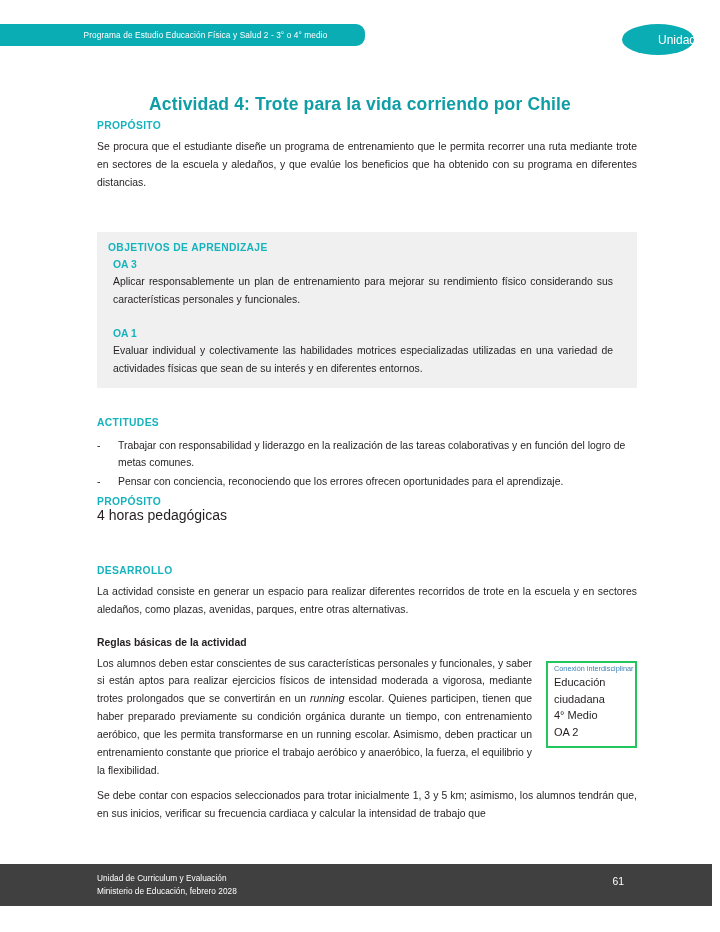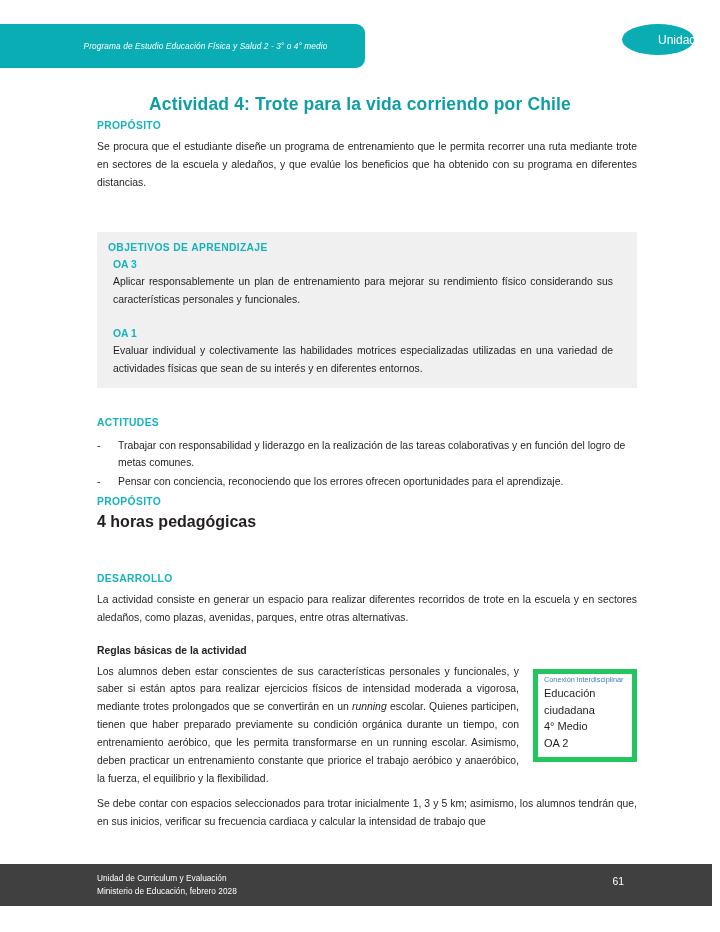--- a/index.html
+++ b/index.html
@@ -22,27 +22,26 @@
     top: 0;
     left: 0;
     width: 720px;
     height: 64px;
   }
   .header-pill {
     position: absolute;
     left: 0;
     top: 24px;
     width: 365px;
-    height: 44px;
+    height: 22px;
     background: #0aadb4;
     border-radius: 0 9px 9px 0;
     display: flex;
     align-items: center;
     justify-content: center;
-    font-style: italic;
   }
   .header-pill-text {
     color: #ffffff;
     font-size: 8.3px;
     letter-spacing: 0.1px;
     white-space: nowrap;
     padding-left: 46px;
   }
   .unit-badge {
     position: absolute;
@@ -141,38 +140,37 @@
     width: 21px;
     flex: 0 0 21px;
     color: #231f20;
   }
   .bullet-text {
     flex: 1;
   }
 
   .duracion-head { margin-top: 5px; }
   .duracion-value {
-    font-size: 16px;
-    margin-top: 6px;
-    font-weight: bold;
+    font-size: 14px;
+    margin-top: 0;
   }
 
   .desarrollo-head { margin-top: 42px; }
 
   .sub-bold {
     font-size: 10.4px;
     font-weight: bold;
     margin: 18px 0 0 0;
   }
 
   
   .side-note {
     float: right;
-    width: 104px;
-    border: 5px solid #22c55e;
+    width: 91px;
+    border: 2px solid #22c55e;
     padding: 1px 6px 6px 6px;
     margin: 6px 0 4px 14px;
     box-sizing: border-box;
     background: #ffffff;
   }
   .side-note-title {
     color: #3f7fb5;
     font-size: 7.3px;
     line-height: 1.45;
     white-space: nowrap;

